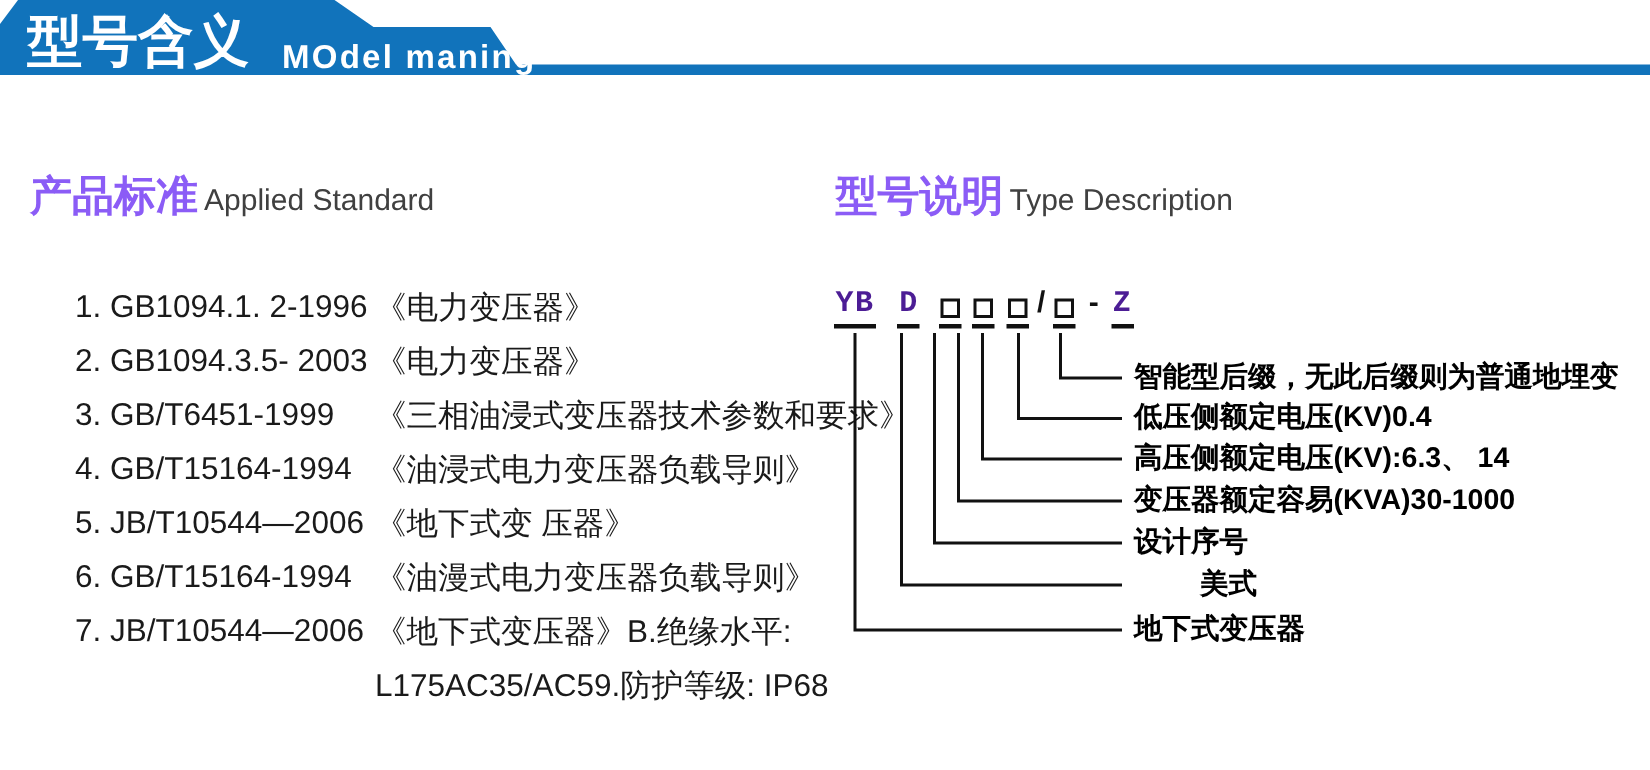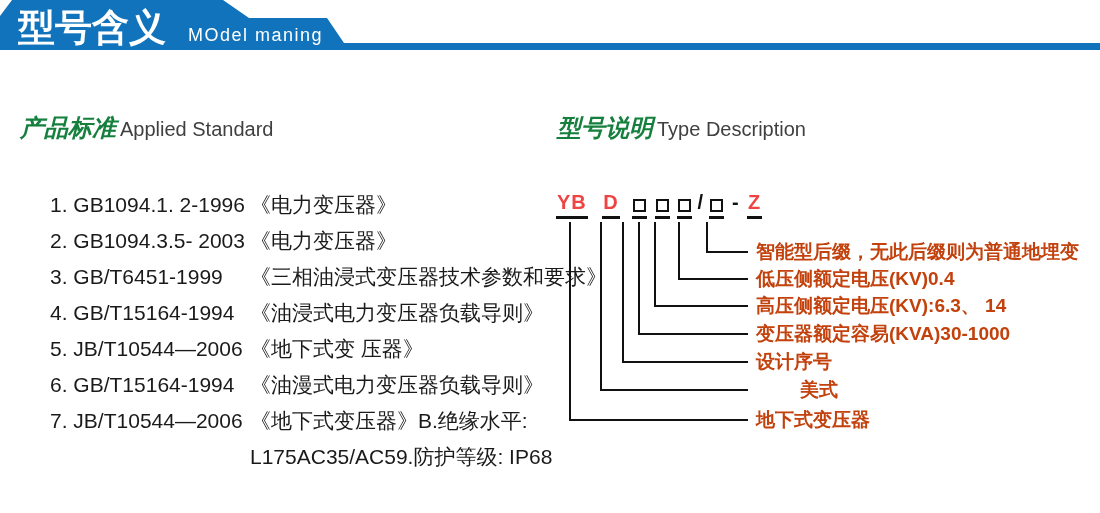--- a/index.html
+++ b/index.html
@@ -19,61 +19,61 @@
     background: #1173bb;
     clip-path: polygon(12px 0, 223px 0, 249px 18px, 327px 18px, 344px 43px,
                        1100px 43px, 1100px 50px, 0 50px, 0 16px);
   }
   .header-title {
     position: absolute; left: 18px; top: 3px;
     font-size: 37px; font-weight: bold; color: #fff; white-space: nowrap;
   }
   .header-subtitle {
     position: absolute; left: 188px; top: 25px;
-    font-size: 18px; color: #fff; letter-spacing: 1.5px; white-space: nowrap;
+    font-size: 22px; color: #fff; letter-spacing: 1.5px; white-space: nowrap; font-weight: bold;
   }
 
   
   .section-heading { position: absolute; top: 112px; display: flex; align-items: baseline; white-space: nowrap; }
   .section-heading.left-pos  { left: 20px; }
   .section-heading.right-pos { left: 557px; }
-  .heading-cn { font-size: 24px; font-weight: bold; color: #15803d; font-style: italic; }
+  .heading-cn { font-size: 28px; font-weight: bold; color: #8b5cf6; }
   .heading-en { font-size: 20px; color: #404040; margin-left: 4px; }
 
   
   .std-list { position: absolute; left: 22px; top: 187px; margin-left: 28px; }
   .std-row { display: flex; height: 36px; align-items: center; font-size: 21px; color: #1a1a1a; white-space: nowrap; }
   .std-code { flex: 0 0 200px; width: 200px; }
   .std-title { }
 
   
   .model-code { position: absolute; left: 556px; top: 191px; white-space: nowrap; }
   .mc-part { display: inline-block; vertical-align: bottom; }
   .u { border-bottom: 3px solid #111; padding: 0 1px 2px 1px; }
-  .mc-letters { font-size: 20px; font-weight: bold; color: #ef4444; letter-spacing: 1px; }
+  .mc-letters { font-size: 20px; font-weight: bold; color: #4c1d95; letter-spacing: 1px; font-family: Liberation Mono, monospace; }
   .mc-sep { font-size: 20px; font-weight: bold; color: #111; padding-bottom: 5px; }
   .mc-box { display: block; width: 13px; height: 13px; box-sizing: border-box; border: 2px solid #111; margin: 0 0 2px 0; background: #fff; }
   .m-yb   { margin-left: 0; }
   .m-d    { margin-left: 10px; }
   .m-b1   { margin-left: 8px; }
   .m-b2   { margin-left: 3px; }
   .m-b3   { margin-left: 3px; }
   .m-sl   { margin-left: 1px; }
   .m-b4   { margin-left: 1px; }
   .m-da   { margin-left: 4px; }
   .m-z    { margin-left: 4px; }
 
   
   .connector-svg { position: absolute; left: 0; top: 0; width: 1100px; height: 513px; pointer-events: none; }
   .connector-svg polyline { fill: none; stroke: #111; stroke-width: 2; }
 
   
   .diagram-label {
     position: absolute; left: 756px;
-    font-size: 19px; font-weight: bold; color: #c2410c; white-space: nowrap;
+    font-size: 19px; font-weight: bold; color: #000000; white-space: nowrap;
     line-height: 22px;
   }
   .dl-0 { top: 241px; }
   .dl-1 { top: 268px; }
   .dl-2 { top: 295px; }
   .dl-3 { top: 323px; }
   .dl-4 { top: 351px; }
   .dl-5 { top: 379px; margin-left: 44px; }
   .dl-6 { top: 409px; }
 </style>

